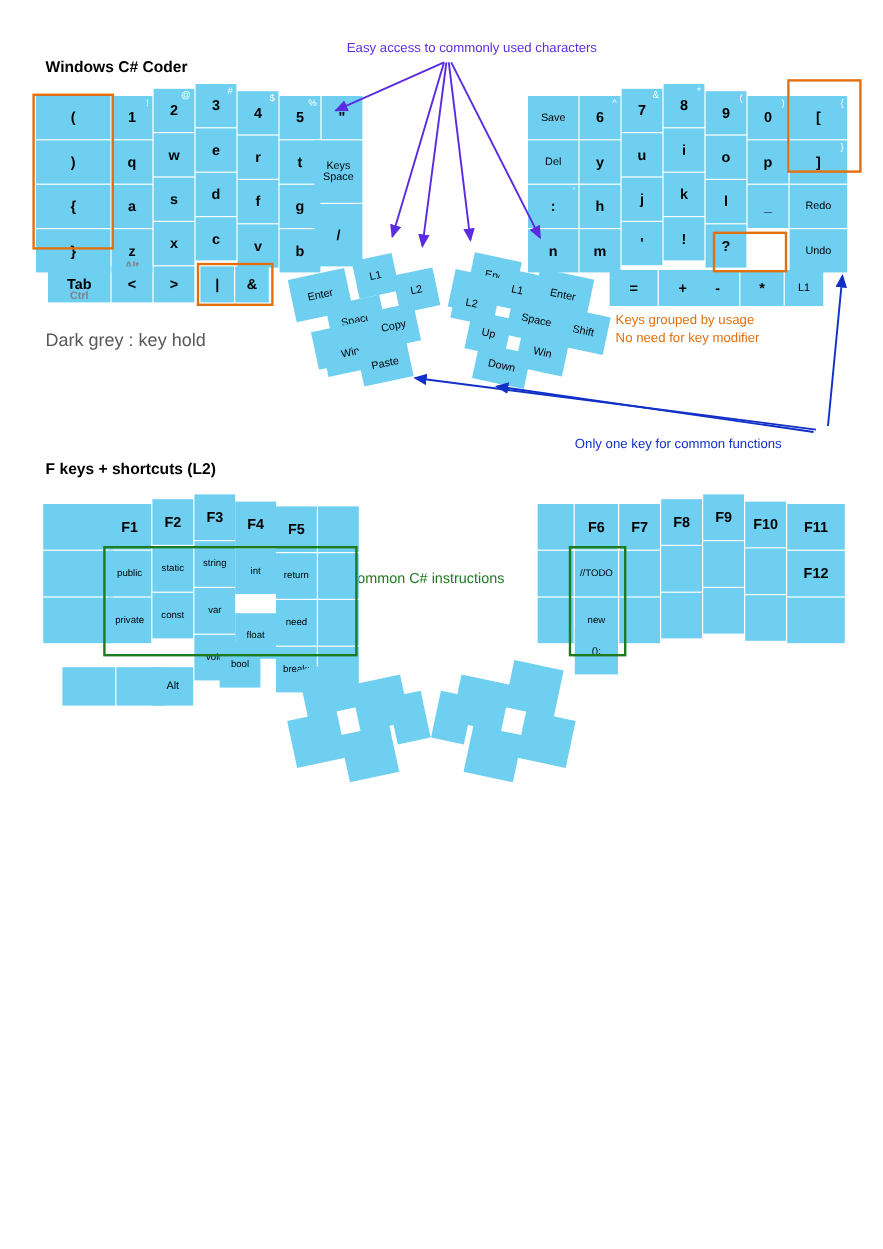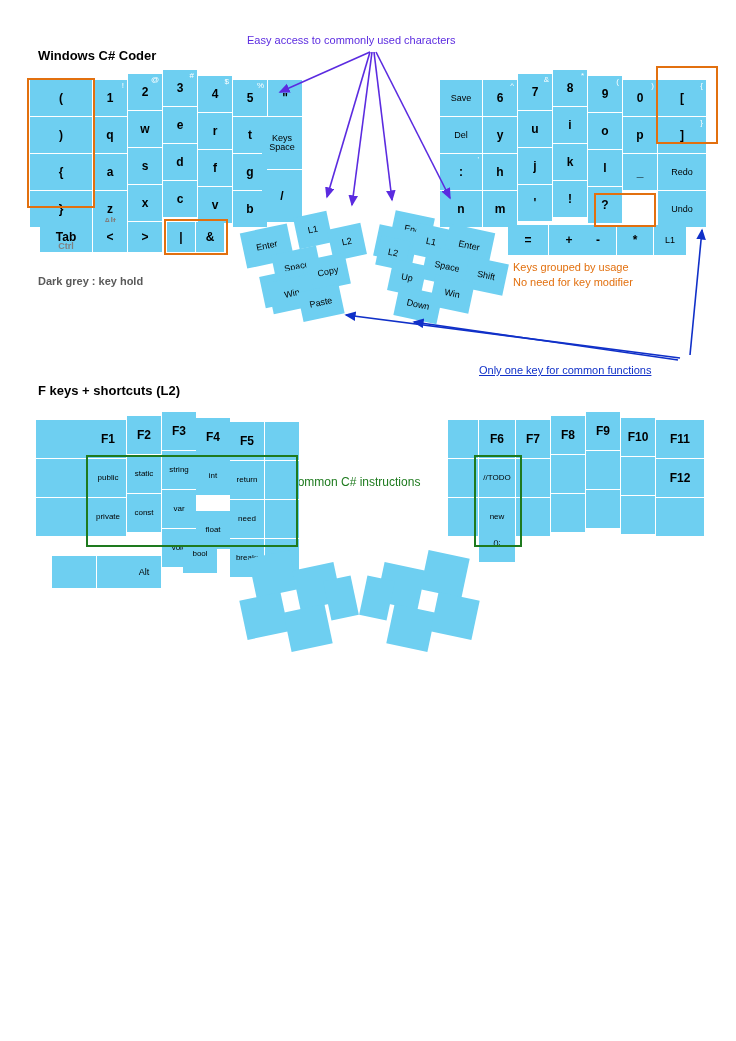--- a/index.html
+++ b/index.html
@@ -66,25 +66,25 @@
   .title {
     position: absolute;
     font-weight: bold;
     font-size: 13px;
     color: #000;
   }
   .note {
     position: absolute;
     font-size: 11px;
   }
-  .note.purple { color: #5b2be0; }
+  .note.purple { color: #5b2be0; margin-left: 42px; }
   .note.blue { color: #1030c8; }
   .note.orange { color: #e2700f; }
   .note.green { color: #1e7a1e; }
-  .note.grey { color: #595959; font-weight: bold; font-size: 11px; }
+  .note.grey { color: #595959; font-weight: normal; font-size: 15px; }
   .obox {
     position: absolute;
     border: 2px solid #e2700f;
     box-sizing: border-box;
     pointer-events: none;
   }
   .gbox {
     position: absolute;
     border: 2px solid #1e7a1e;
     box-sizing: border-box;
@@ -102,21 +102,21 @@
 <body>
 
 <div class="canvas">
 
   <div class="title" style="left:38px; top:48px;">Windows C# Coder</div>
   <div class="title" style="left:38px; top:383px;">F keys + shortcuts (L2)</div>
 
   <div class="note purple" style="left:247px; top:34px;">Easy access to commonly used characters</div>
   <div class="note orange" style="left:513px; top:261px;">Keys grouped by usage</div>
   <div class="note orange" style="left:513px; top:276px;">No need for key modifier</div>
-  <div class="note blue" style="left:479px; top:364px;text-decoration:underline;">Only one key for common functions</div>
+  <div class="note blue" style="left:479px; top:364px;">Only one key for common functions</div>
   <div class="note grey" style="left:38px; top:275px;">Dark grey : key hold</div>
   <div class="note green" style="left:289px; top:475px; font-size:12px;">Common C# instructions</div>
 
   <div id="l1-left-main">
       <div class="key" style="left: 30px; top: 80px; width: 62px; height: 36px;">
         <span class="lbl center">(</span>
       </div>
       <div class="key" style="left: 30px; top: 117px; width: 62px; height: 36px;">
         <span class="lbl center">)</span>
       </div>

